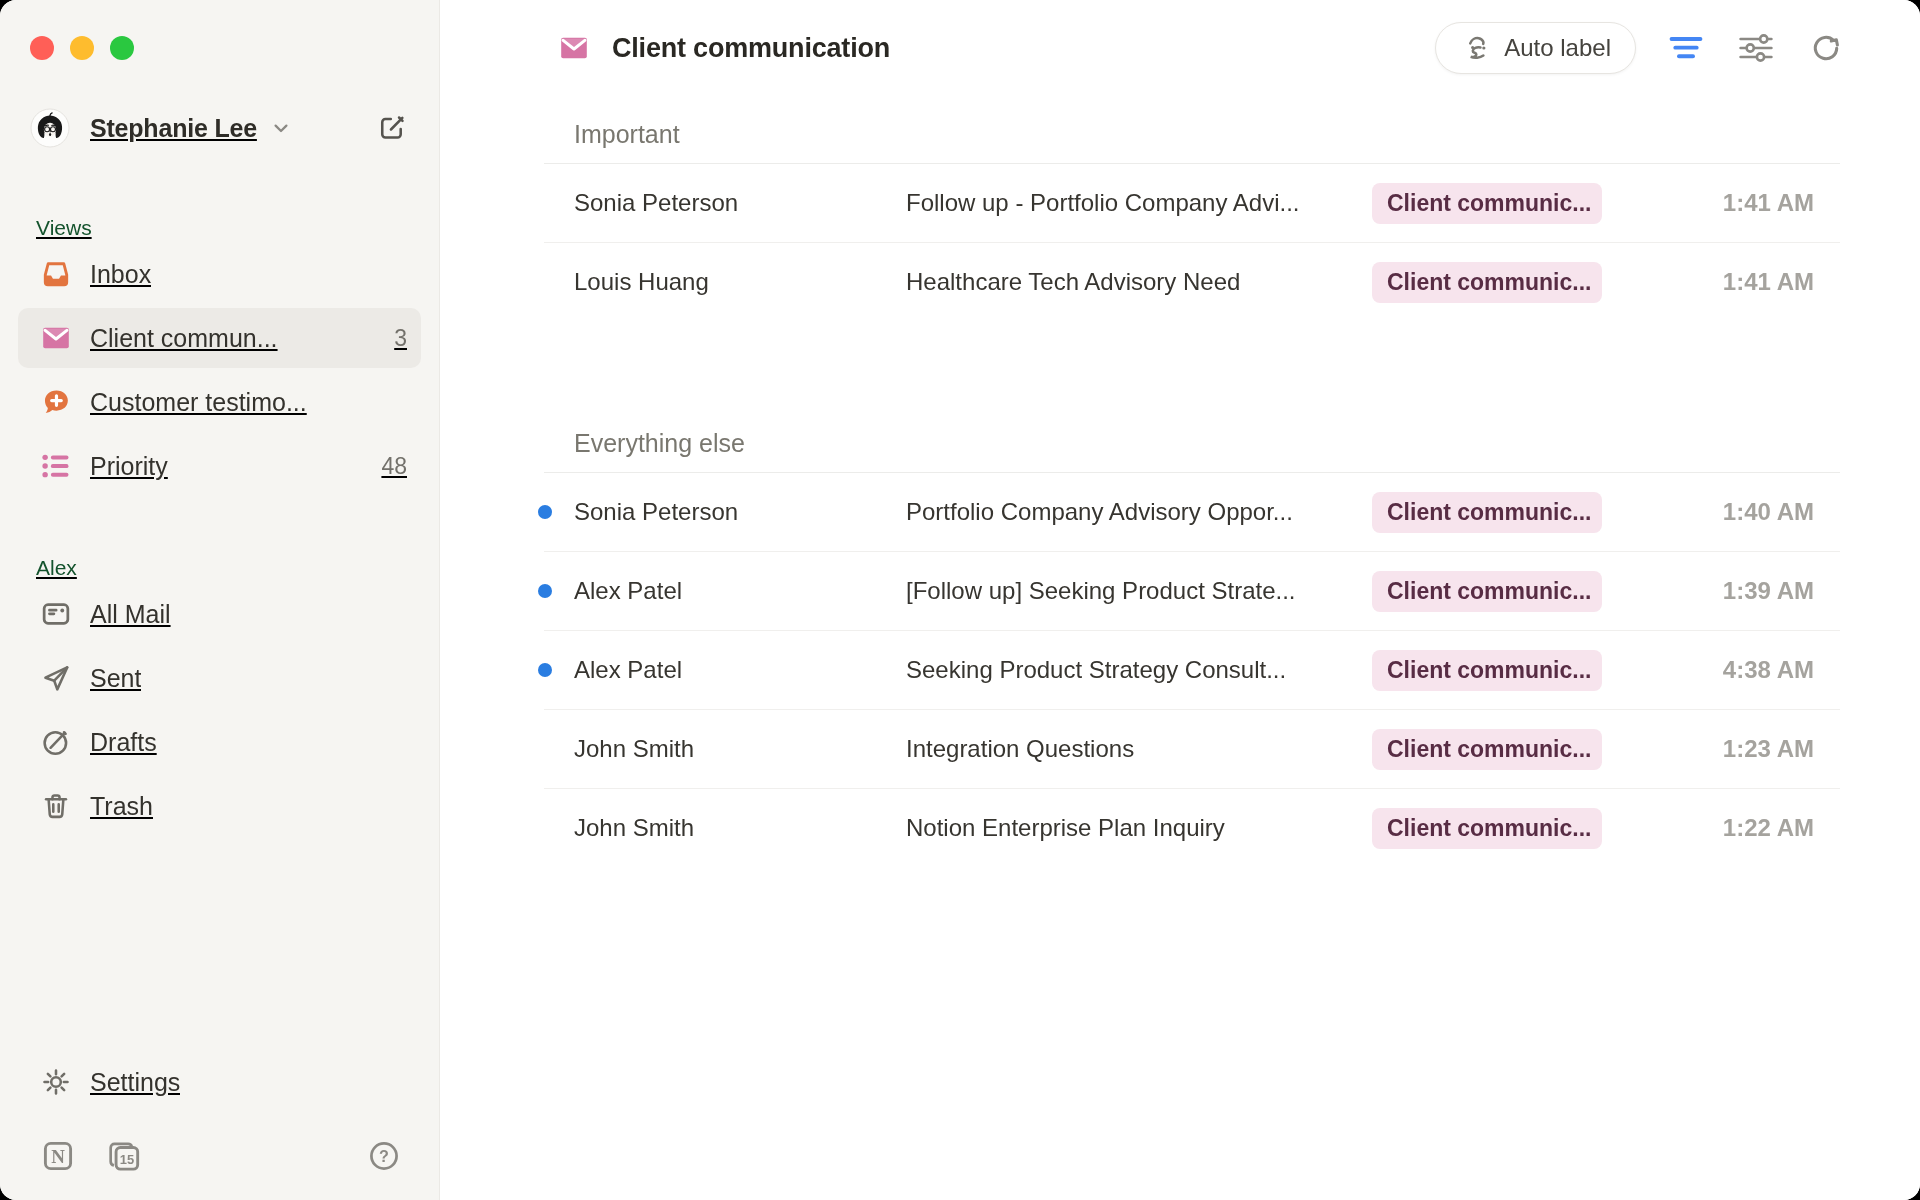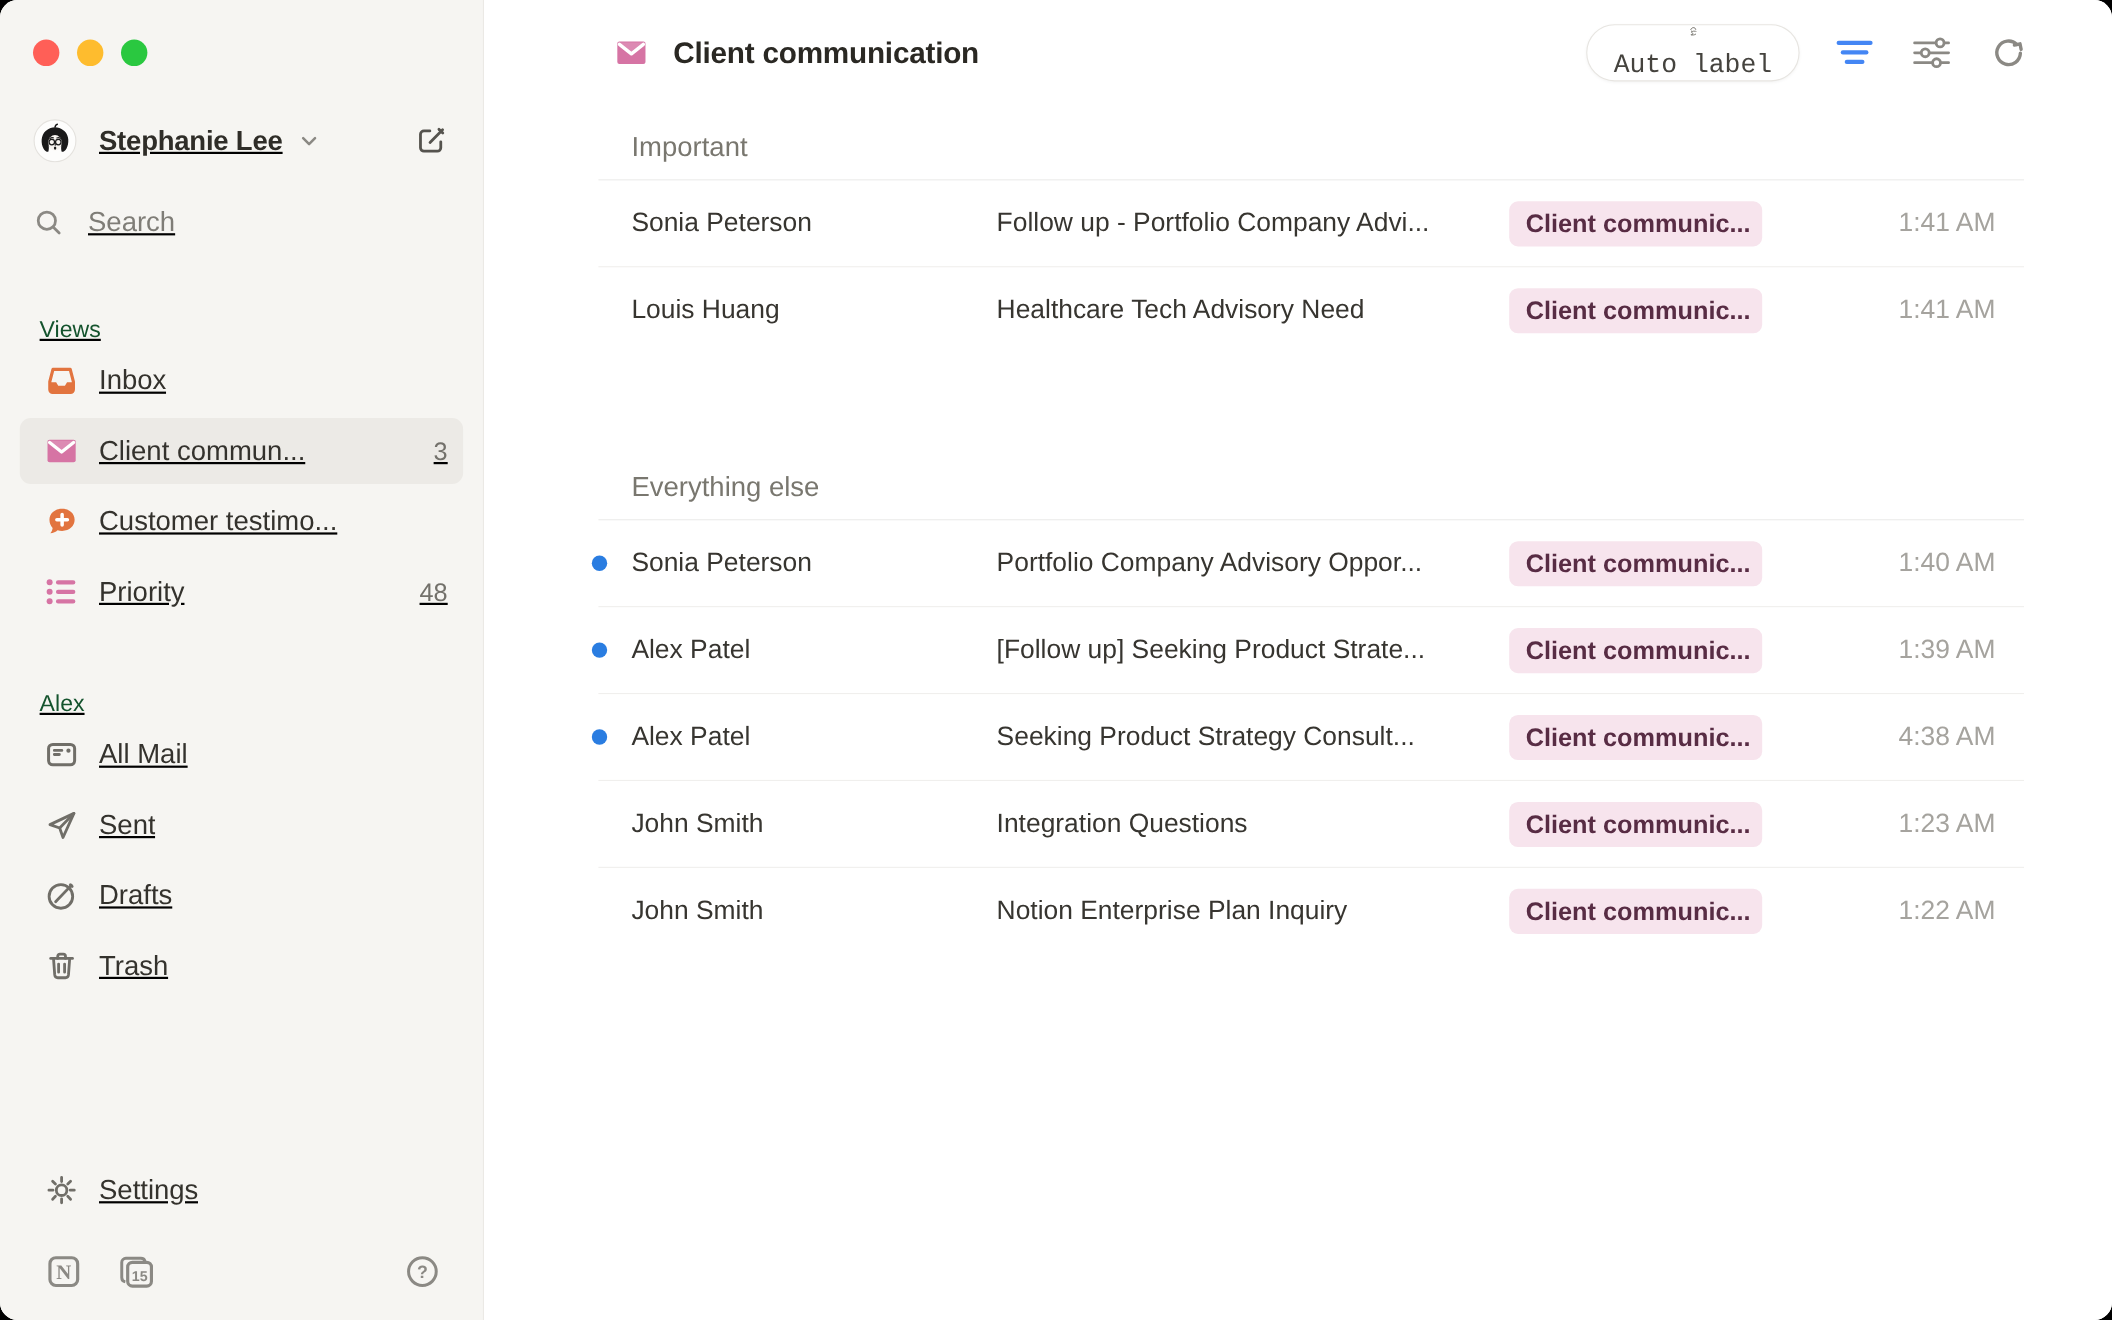--- a/index.html
+++ b/index.html
@@ -72,21 +72,21 @@
     background:#2a7de1;display:none;
   }
   .row.unread .dot{display:block;}
   .col-sender{flex:0 0 362px;padding-left:30px;box-sizing:border-box;white-space:nowrap;overflow:hidden;}
   .col-subject{flex:0 0 466px;white-space:nowrap;overflow:hidden;box-sizing:border-box;padding-right:4px;}
   .col-badge{flex:0 0 240px;display:flex;}
   .badge{
     background:#f7e4ed;color:#582c44;font-size:23px;font-weight:700;
     padding:7px 15px;border-radius:8px;white-space:nowrap;max-width:230px;overflow:hidden;box-sizing:border-box;
   }
-  .col-time{flex:1;text-align:right;padding-right:26px;font-size:24px;color:#a5a39e;white-space:nowrap;}
+  .col-time{flex:1;text-align:right;padding-right:26px;font-size:24px;color:#a5a39e;white-space:nowrap;font-weight:bold;}
   svg{display:block;}
 </style>
 </head>
 <body>
 
 <div class="window">
 
   <aside class="sidebar">
 
     <div class="traffic">
@@ -115,27 +115,20 @@
       </span>
       <span class="compose">
         <svg width="30" height="30" viewBox="0 0 20 20" fill="none" stroke="#55534e" stroke-width="1.7" stroke-linecap="round" stroke-linejoin="round">
           <path d="M15.8 10.6v3.6a2.1 2.1 0 0 1-2.1 2.1H5.6a2.1 2.1 0 0 1-2.1-2.1V6.1A2.1 2.1 0 0 1 5.6 4h3.6"></path>
           <path d="M9.3 11L16.9 3.3"></path>
           <path d="M14.7 3l2.3 2.3"></path>
         </svg>
       </span>
     </div>
 
-    <div class="search-row">
-      <svg width="28" height="28" viewBox="0 0 20 20" fill="none" stroke="#8b8984" stroke-width="1.8" stroke-linecap="round">
-        <circle cx="9" cy="9" r="5.6"></circle>
-          <path d="M13.4 13.4L17 17"></path>
-      </svg>
-      <span class="txt">Search</span>
-    </div>
 
     <div class="sec-label views">Views</div>
 
     <div class="nav-item">
       <span class="ic">
         <svg width="32" height="32" viewBox="0 0 20 20">
           <path d="M5.1 3.6h9.8l1.8 7v4.5c0 .9-.7 1.6-1.6 1.6H4.9c-.9 0-1.6-.7-1.6-1.6v-4.5z" fill="none" stroke="#e2743f" stroke-width="1.8" stroke-linejoin="round"></path>
           <path d="M3.3 10.9h3.6l1.2 2h3.8l1.2-2h3.6v4.2c0 .9-.7 1.6-1.6 1.6H4.9c-.9 0-1.6-.7-1.6-1.6z" fill="#e2743f"></path>
         </svg>
       </span>
@@ -267,21 +260,21 @@
 
     <div class="main-header">
       <svg width="32" height="32" viewBox="0 0 20 20">
         <rect x="2" y="3.6" width="16" height="12.8" rx="1.2" fill="#d674a4"></rect>
         <path d="M2 4.2h16l-8 6.4z" fill="#dc8ab3"></path>
         <path d="M3.2 5.2l6.8 5.4 6.8-5.4" stroke="#ffffff" stroke-width="1.9" fill="none" stroke-linecap="round" stroke-linejoin="round"></path>
       </svg>
       <span class="main-title">Client communication</span>
 
       <div class="hdr-right">
-        <button class="auto-label" style="font-family:Liberation Mono, monospace;flex-direction:column;">
+        <button class="auto-label" style="font-family:Liberation Sans, sans-serif;">
           <svg width="32" height="32" viewBox="0 0 20 20" fill="none" stroke="#7a7872" stroke-width="1.6" stroke-linecap="round">
             <path d="M6.4 7.1c.9-2.4 3.2-3.6 5.3-3.2 1.4.3 2.4 1.1 2.8 2.1.2.5.2 1 0 1.4"></path>
             <path d="M12.8 9.7c-2.4-.5-4.6.5-4.8 2.1-.2 1.4 2.3 1 2.2 2.3-.1 1.2-1.9 1.8-3.5 1.4 2.3 1 5.9.7 7.9-.8"></path>
             <circle cx="7.9" cy="9.7" r="1" fill="#7a7872" stroke="none"></circle>
             <circle cx="14.9" cy="10" r="1" fill="#7a7872" stroke="none"></circle>
           </svg>
           <span class="txt">Auto label</span>
         </button>
 
         <span class="hdr-icon">

